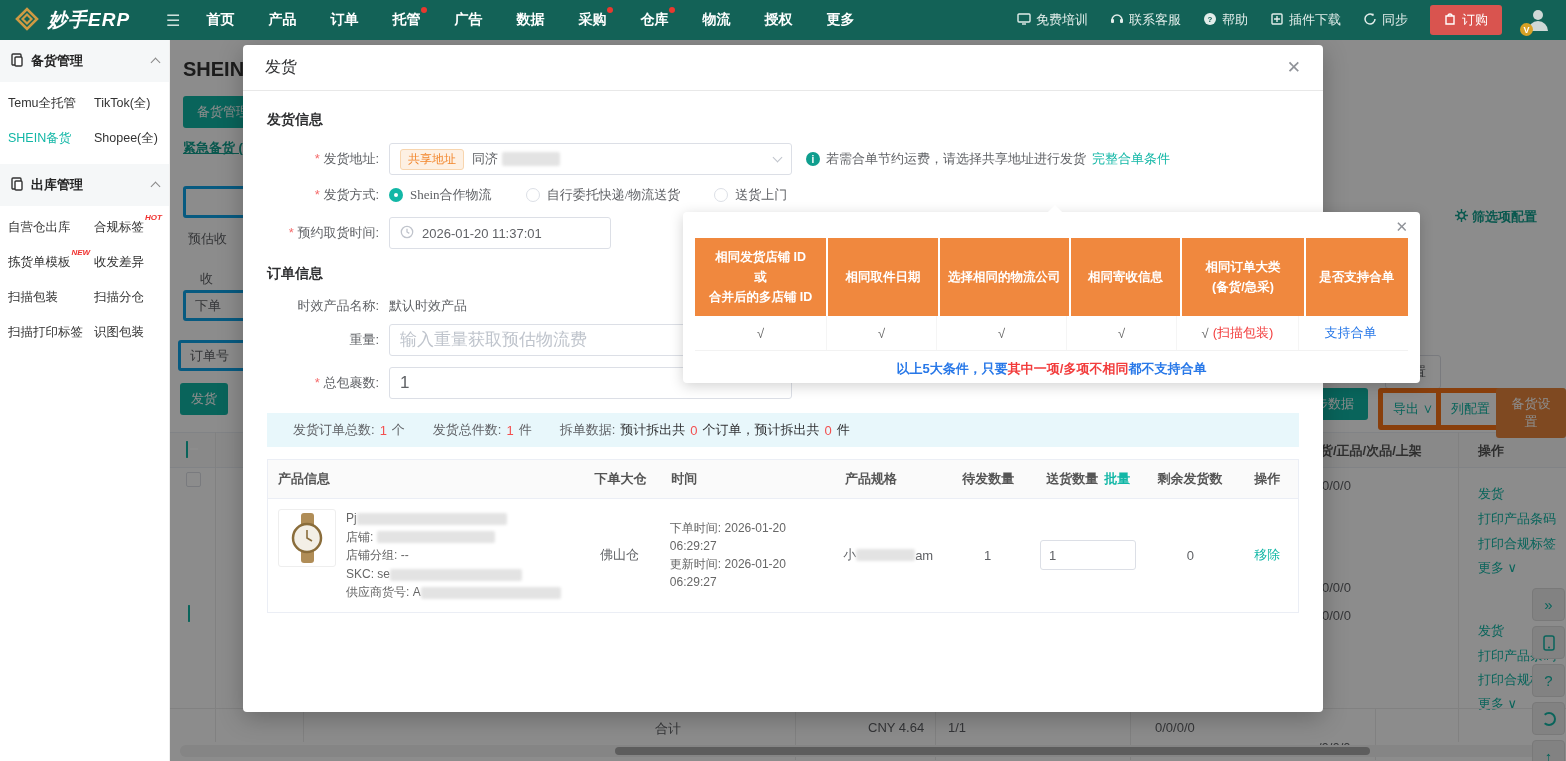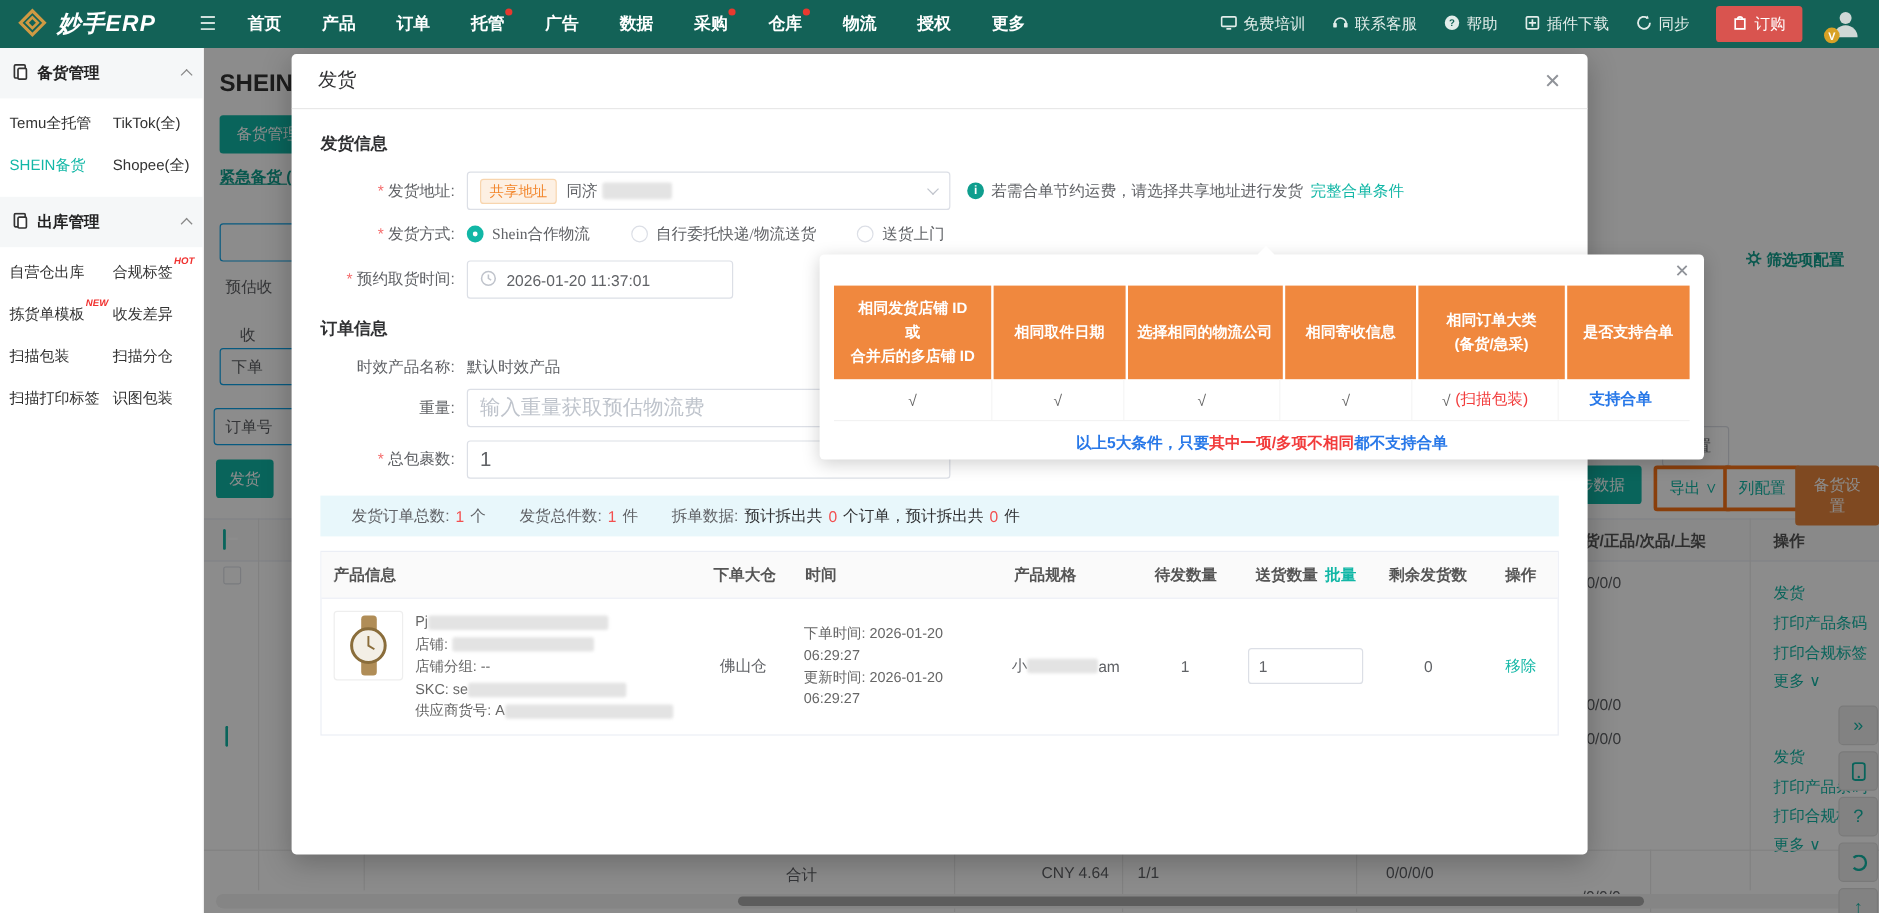--- a/index.html
+++ b/index.html
@@ -36,25 +36,25 @@
   .sb-item { position:relative; padding:9px 2px; font-size:12.5px; color:#333; cursor:pointer; white-space:nowrap; }
   .sb-item.active { color:#12b7a6; }
   .sb-badge { position:absolute; top:3px; margin-left:1px; font-size:8px; color:#f0312f; font-weight:bold; font-style:italic; }
 
   
   .bgmain { position:absolute; left:170px; top:40px; width:1396px; height:721px; background:#fff; z-index:10; }
   .bg-abs { position:absolute; }
   .bg-title { font-size:20px; font-weight:bold; color:#333; }
   .btn-teal { background:#12b7a6; color:#fff; border:none; border-radius:3px; padding:7px 14px; font-size:13px; cursor:pointer; }
   .btn-plain { background:#fff; color:#606266; border:1px solid #dcdfe6; border-radius:3px; padding:7px 14px; font-size:13px; cursor:pointer; }
-  .btn-teal-ghost { background:#fff; color:#12b7a6; border:3px solid #f97316; border-radius:3px; padding:7px 10px; font-size:13px; cursor:pointer; }
+  .btn-teal-ghost { background:#fff; color:#12b7a6; border:5px solid #f97316; border-radius:3px; padding:7px 10px; font-size:13px; cursor:pointer; }
   .btn-orange { background:#e8863c; color:#fff; border:none; border-radius:3px; padding:7px 10px; font-size:13px; cursor:pointer; }
   .bg-link { color:#12a08f; text-decoration:underline; font-weight:bold; font-size:13px; cursor:pointer; }
   .bg-label { color:#606266; font-size:13px; }
-  .bg-box { border:1px solid #0ea5e9; border-radius:3px; background:#fff; }
+  .bg-box { border:3px solid #0ea5e9; border-radius:3px; background:#fff; }
   .bg-head-band { background:#fafafa; border-top:1px solid #ebeef5; border-bottom:1px solid #ebeef5; }
   .bg-op-link { color:#12b7a6; font-size:13px; cursor:pointer; }
   .bg-val { color:#606266; font-size:13px; }
   .cb { width:15px; height:15px; border-radius:2px; border:1px solid #dcdfe6; background:#fff; }
   .cb.on { background:#12b7a6; border-color:#12b7a6; position:relative; }
   .cb.on::after { content:""; position:absolute; left:3px; top:6px; width:8px; height:2px; background:#fff; }
   .cb.check::after { content:""; position:absolute; left:4px; top:1px; width:4px; height:8px; border:solid #fff;
                      border-width:0 2px 2px 0; transform:rotate(40deg); background:none; }
   .vline { position:absolute; width:1px; background:#ececec; }
   .hline { position:absolute; height:1px; background:#ececec; }
@@ -130,21 +130,21 @@
   .pop-th { background:#f0883e; color:#fff; font-size:12.5px; font-weight:bold; text-align:center; height:78px;
             display:flex; align-items:center; justify-content:center; white-space:pre-line; line-height:1.6; padding:0 4px; }
   .pw1{width:132px;} .pw2{width:110px;} .pw3{width:130px;text-align:center;} .pw4{width:110px;} .pw5{width:122px;} .pw6{width:103px;}
   .pop-row { display:flex; border-bottom:1px solid #f2f2f2; }
   .pop-td { height:34px; display:flex; align-items:center; justify-content:center; font-size:13px; color:#666;
             border-right:1px solid #f5f5f5; gap:4px; }
   .pop-td:last-child { border-right:none; }
   .pop-footer { height:36px; display:flex; align-items:center; justify-content:center; font-size:13px; font-weight:bold;
                 color:#2878e8; gap:0; }
   .txt-red { color:#f23c3c; }
-  .txt-blue { color:#2878e8; font-weight:bold; }
+  .txt-blue { color:#2878e8; font-weight:normal; }
 </style>
 </head>
 <body>
 
 <div class="nav">
   <div class="brand">
     <span>
       <svg width="26" height="26" viewBox="0 0 26 26">
           <path d="M3 13 L13 3 L23 13 L13 23 Z" fill="none" stroke="#cf9a43" stroke-width="2.6"></path>
           <path d="M8.5 13 L13 8.5 L17.5 13 L13 17.5 Z" fill="none" stroke="#cf9a43" stroke-width="2.2"></path>

